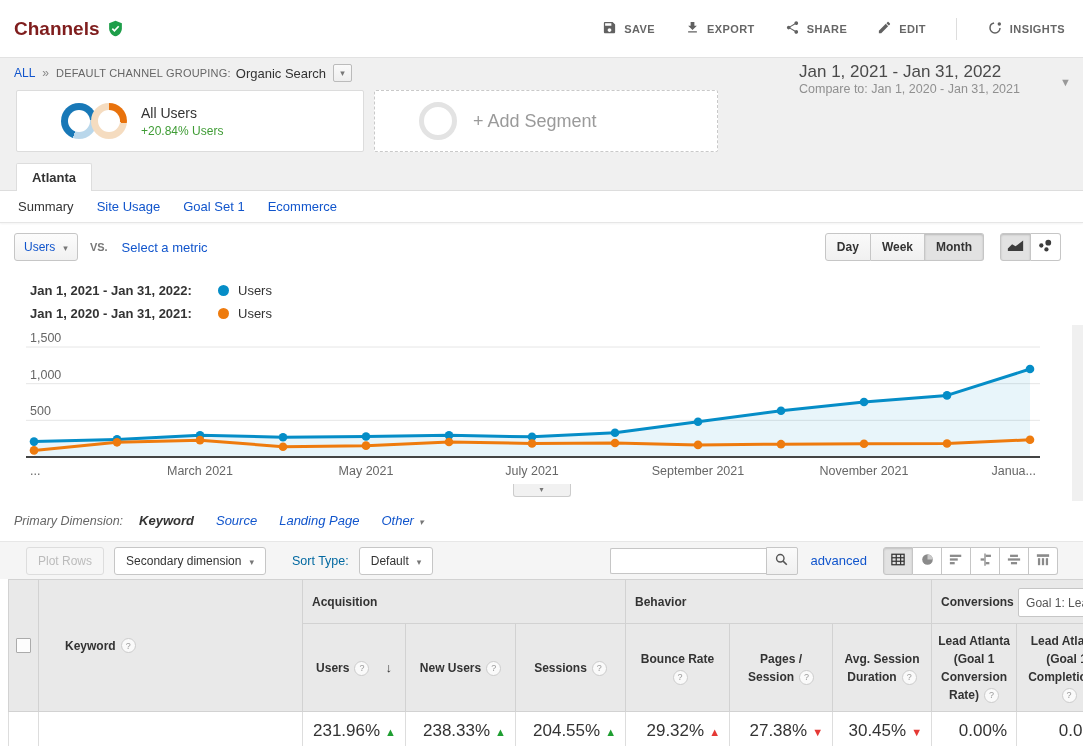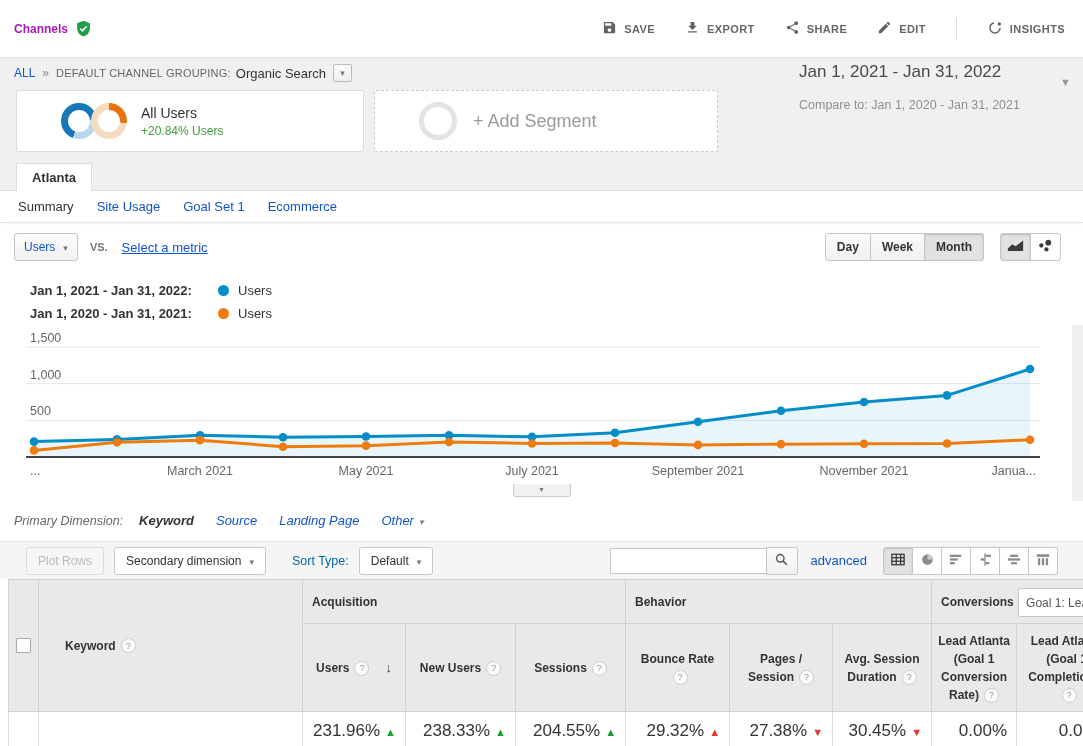--- a/index.html
+++ b/index.html
@@ -3,21 +3,21 @@
 <meta charset="utf-8">
 <style>
   html,body{margin:0;padding:0;}
   body{width:1083px;height:746px;overflow:hidden;background:#f0f0f0;
        font-family:"Liberation Sans",sans-serif;color:#333;}
   #app{position:relative;width:1083px;height:746px;overflow:hidden;}
 
   
   .topbar{position:absolute;left:0;top:0;width:1083px;height:57px;background:#fff;
           border-bottom:1px solid #e2e2e2;display:flex;align-items:center;}
-  .page-title{font-size:12px;font-weight:700;color:#a21caf;margin-left:14px;}
+  .page-title{font-size:19px;font-weight:700;color:#7f1d1d;margin-left:14px;}
   .shield{margin-left:7px;display:inline-flex;}
   .topbar-actions{margin-left:auto;margin-right:18px;display:flex;align-items:center;gap:30px;}
   .action-btn{display:flex;align-items:center;gap:7px;font-size:11px;font-weight:700;
               letter-spacing:.4px;color:#666;cursor:pointer;}
   .action-btn svg{fill:#616161;}
   .vdivider{width:1px;height:22px;background:#ddd;}
 
   
   .crumb-row{position:absolute;left:14px;top:60px;height:26px;display:flex;align-items:center;font-size:12px;}
   .crumb-all{color:#15c;font-size:12px;cursor:pointer;}
@@ -25,21 +25,21 @@
   .crumb-sep::after{content:"\00BB";}
   .crumb-label{color:#666;font-size:11px;letter-spacing:.2px;}
   .crumb-value{color:#333;font-size:13px;margin-left:5px;}
   .crumb-drop{width:17px;height:16px;margin-left:7px;border:1px solid #bbb;border-radius:2px;
               background:linear-gradient(#fafafa,#eee);display:flex;align-items:center;justify-content:center;
               font-size:9px;color:#555;cursor:pointer;}
 
   
   .date-block{position:absolute;right:14px;top:62px;width:270px;cursor:pointer;}
   .date-main{font-size:17px;color:#4a4a4a;}
-  .date-compare{font-size:12.5px;color:#909090;margin-top:16px;}
+  .date-compare{font-size:12.5px;color:#909090;margin-top:0;}
   .date-caret{position:absolute;right:-2px;top:14px;color:#999;font-size:11px;}
 
   
   .seg-card{position:absolute;top:90px;height:62px;background:#fff;box-sizing:border-box;}
   .seg-users{left:16px;width:348px;border:1px solid #dcdcdc;border-radius:2px;
              display:flex;align-items:center;cursor:pointer;}
   .donuts{display:flex;margin-left:44px;}
   .donut{width:36px;height:36px;border-radius:50%;position:relative;}
   .donut::after{content:"";position:absolute;inset:7px;background:#fff;border-radius:50%;}
   .donut-blue{background:conic-gradient(from 200deg,#1878b7 0 68%,#b9d7eb 68% 100%);}
@@ -67,21 +67,21 @@
   .subtab{color:#15c;cursor:pointer;}
   .subtab.active{color:#333;cursor:default;}
 
   
   .metricbar{position:absolute;left:0;top:33px;width:100%;height:46px;display:flex;align-items:center;}
   .metric-btn{margin-left:14px;height:26px;padding:0 9px;border:1px solid #c6c6c6;border-radius:3px;
               background:linear-gradient(#fcfcfc,#f1f1f1);display:flex;align-items:center;gap:8px;
               font-size:12px;color:#15c;cursor:pointer;}
   .caret::after{content:"\25BE";font-size:9px;color:#777;}
   .vs-label{font-size:11px;font-weight:700;color:#777;margin-left:12px;}
-  .select-metric{font-size:13px;color:#15c;margin-left:14px;cursor:pointer;text-decoration:underline;}
+  .select-metric{font-size:13px;color:#15c;margin-left:14px;cursor:pointer;}
   .gran-group{display:flex;margin-left:auto;}
   .gran-btn{height:26px;padding:0 11px;border:1px solid #c6c6c6;border-left:none;
             background:linear-gradient(#fafafa,#f0f0f0);font-size:12px;font-weight:700;color:#333;
             display:flex;align-items:center;cursor:pointer;}
   .gran-btn:first-child{border-left:1px solid #c6c6c6;border-radius:3px 0 0 3px;}
   .gran-btn:last-child{border-radius:0 3px 3px 0;}
   .gran-btn.selected{background:#e2e2e2;box-shadow:inset 0 1px 2px rgba(0,0,0,.18);}
   .charttype-group{display:flex;margin-left:16px;margin-right:22px;}
   .ct-btn{width:29px;height:26px;border:1px solid #c6c6c6;border-left:none;background:#fff;
           display:flex;align-items:center;justify-content:center;cursor:pointer;}

